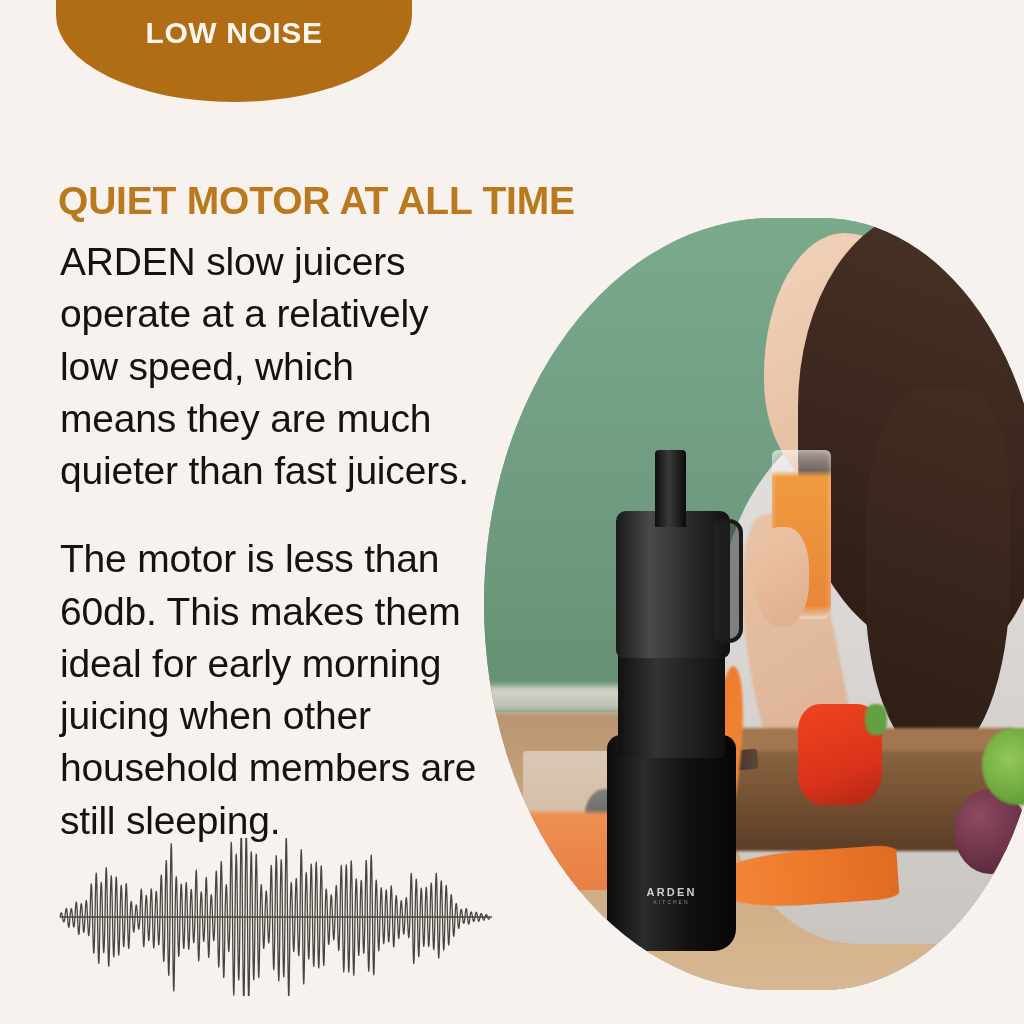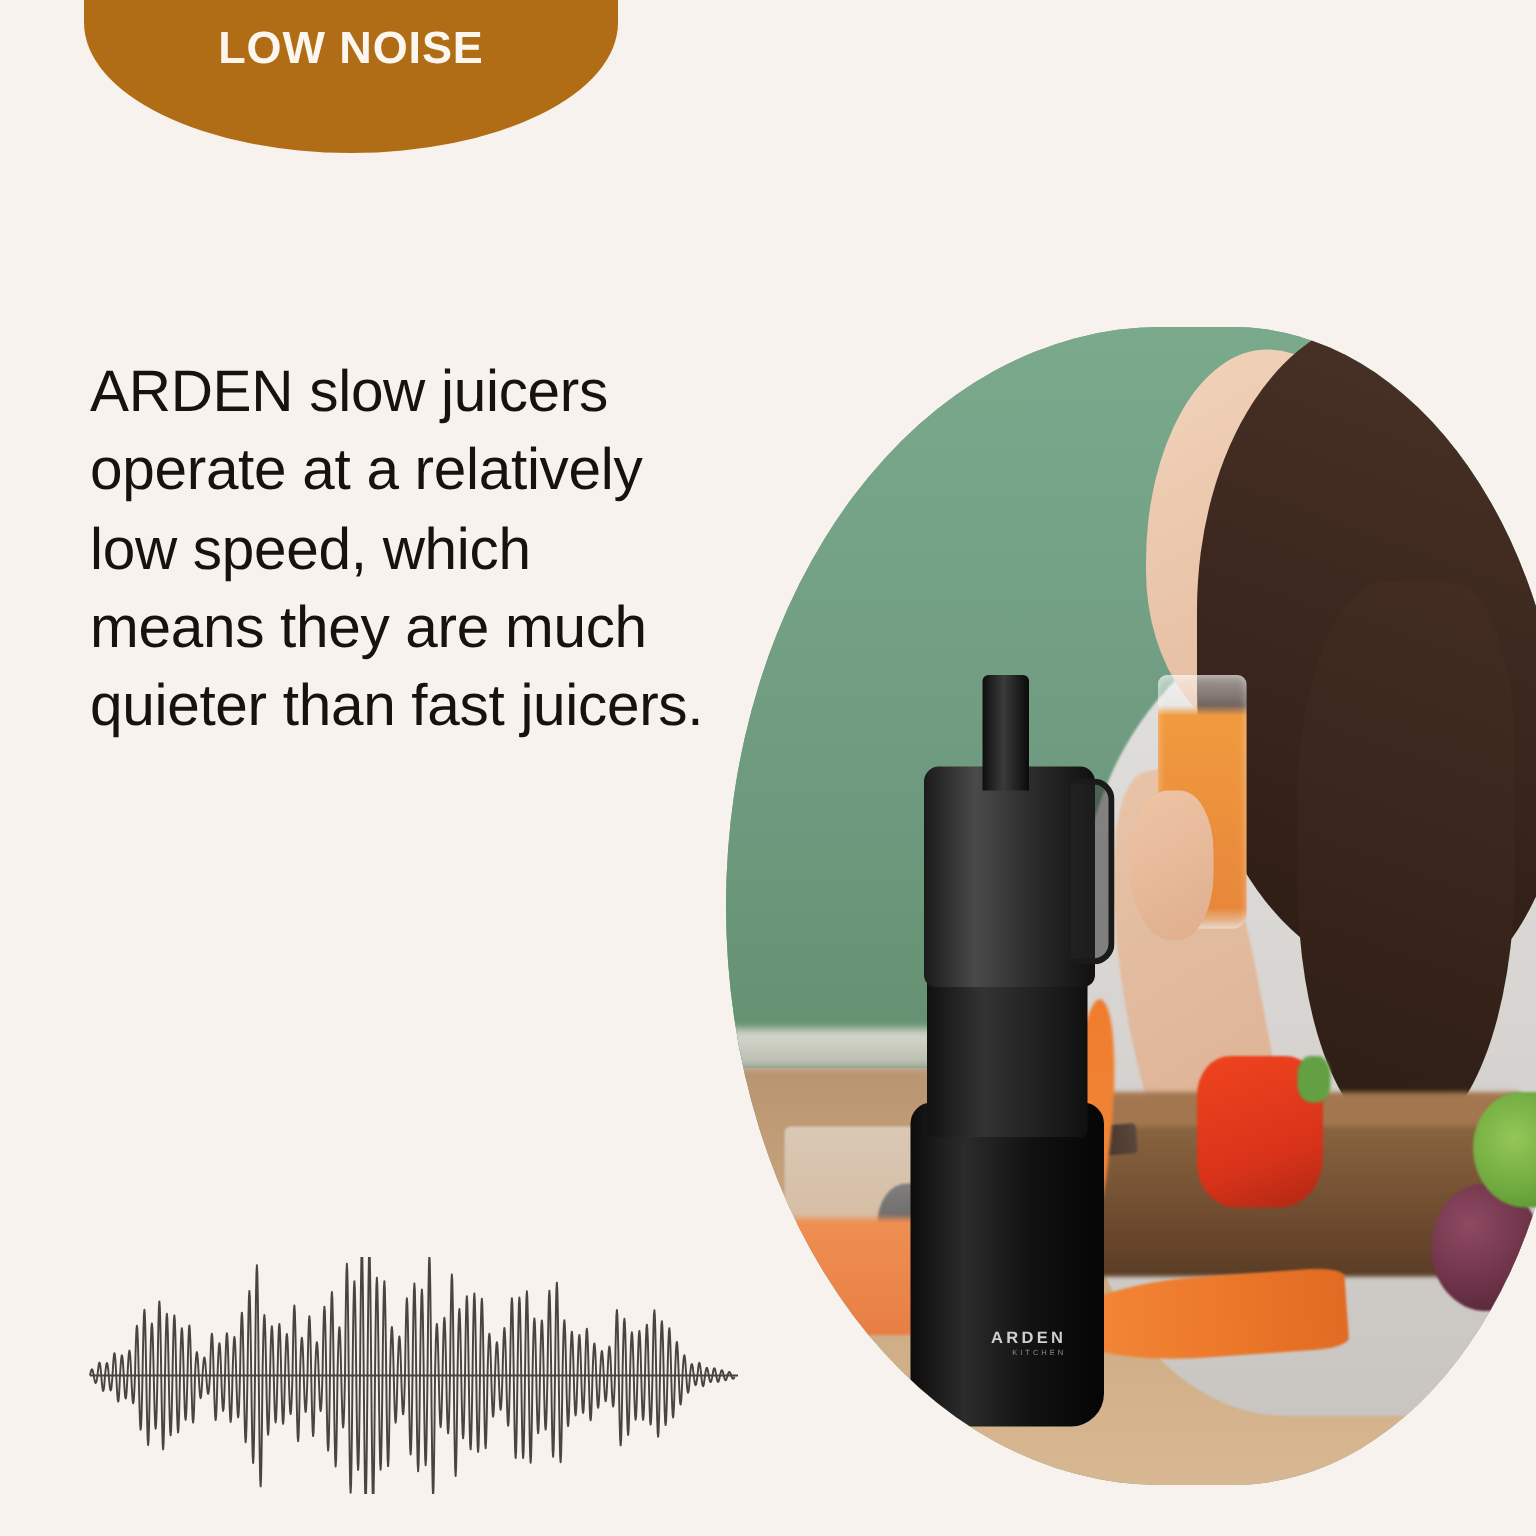--- a/index.html
+++ b/index.html
@@ -272,21 +272,21 @@
     border: 4px solid #1a1a1a;
     border-left: none;
     border-radius: 0 14px 14px 0;
     background: rgba(40,40,40,0.5);
   }
   .juicer-logo {
     position: absolute;
     left: 26.5%;
     bottom: 11%;
     width: 14%;
-    text-align: right;
+    text-align: center;
     color: #cfcfcf;
     font-size: 11px;
     font-weight: bold;
     letter-spacing: 2.2px;
     line-height: 1.1;
   }
   .juicer-logo .sub {
     font-size: 5px;
     letter-spacing: 2px;
     color: #8d8d8d;
@@ -404,23 +404,25 @@
 </style>
 </head>
 <body>
 
 <div id="canvas">
 
   <div class="badge">
     <span class="badge-label">LOW NOISE</span>
   </div>
 
+  <h1 class="heading">QUIET MOTOR AT ALL TIME</h1>
 
   <div class="body-copy">
     <p>ARDEN slow juicers operate at a relatively low speed, which means they are much quieter than fast juicers.</p>
+    <p>The motor is less than 60db. This makes them ideal for early morning juicing when other household members are still sleeping.</p>
   </div>
 
   <div class="waveform">
     <svg viewBox="0 0 436 158" preserveAspectRatio="none" aria-hidden="true">
       <line x1="2" y1="79" x2="434" y2="79" stroke="#4a443f" stroke-width="1.4"></line>
       <path id="wavepath" fill="none" stroke="#4a443f" stroke-width="1.3" stroke-linejoin="round" d="M2.00 79.00 L2.31 77.51 L2.63 76.19 L2.94 75.26 L3.25 74.86 L3.56 75.09 L3.88 75.95 L4.19 77.31 L4.50 79.00 L4.81 80.76 L5.13 82.33 L5.44 83.44 L5.75 83.92 L6.06 83.64 L6.38 82.63 L6.69 81.01 L7.00 79.00 L7.31 75.93 L7.63 73.19 L7.94 71.24 L8.25 70.41 L8.56 70.88 L8.88 72.65 L9.19 75.48 L9.50 79.00 L9.81 82.68 L10.13 85.95 L10.44 88.29 L10.75 89.28 L11.06 88.72 L11.38 86.61 L11.69 83.21 L12.00 79.00 L12.31 76.01 L12.63 73.35 L12.94 71.46 L13.25 70.65 L13.56 71.12 L13.88 72.83 L14.19 75.59 L14.50 79.00 L14.81 82.56 L15.13 85.73 L15.44 87.99 L15.75 88.94 L16.06 88.38 L16.38 86.33 L16.69 83.05 L17.00 79.00 L17.31 73.65 L17.63 68.91 L17.94 65.54 L18.25 64.12 L18.56 64.97 L18.88 68.04 L19.19 72.95 L19.50 79.00 L19.81 85.30 L20.13 90.86 L20.44 94.81 L20.75 96.44 L21.06 95.43 L21.38 91.82 L21.69 86.07 L22.00 79.00 L22.31 74.13 L22.63 69.84 L22.94 66.82 L23.25 65.57 L23.56 66.37 L23.88 69.16 L24.19 73.58 L24.50 79.00 L24.81 84.61 L25.13 89.54 L25.44 93.00 L25.75 94.40 L26.06 93.47 L26.38 90.25 L26.69 85.19 L27.00 79.00 L27.31 72.93 L27.63 67.61 L27.94 63.89 L28.25 62.40 L28.56 63.43 L28.88 66.91 L29.19 72.36 L29.50 79.00 L29.81 85.82 L30.13 91.78 L30.44 95.93 L30.75 97.56 L31.06 96.37 L31.38 92.47 L31.69 86.38 L32.00 79.00 L32.31 66.72 L32.63 56.04 L32.94 48.65 L33.25 45.78 L33.56 47.96 L33.88 54.98 L34.19 65.86 L34.50 79.00 L34.81 92.42 L35.13 104.04 L35.44 112.04 L35.75 115.11 L36.06 112.68 L36.38 105.01 L36.69 93.21 L37.00 79.00 L37.31 62.62 L37.63 48.47 L37.94 38.79 L38.25 35.14 L38.56 38.17 L38.88 47.52 L39.19 61.84 L39.50 79.00 L39.81 96.39 L40.13 111.34 L40.44 121.51 L40.75 125.29 L41.06 122.01 L41.38 112.10 L41.69 97.01 L42.00 79.00 L42.31 65.91 L42.63 54.71 L42.94 47.12 L43.25 44.35 L43.56 46.87 L43.88 54.32 L44.19 65.60 L44.50 79.00 L44.81 92.48 L45.13 103.98 L45.44 111.72 L45.75 114.50 L46.06 111.86 L46.38 104.20 L46.69 92.66 L47.00 79.00 L47.31 60.12 L47.63 44.08 L47.94 33.35 L48.25 29.57 L48.56 33.32 L48.88 44.04 L49.19 60.08 L49.50 79.00 L49.81 97.89 L50.13 113.88 L50.44 124.52 L50.75 128.21 L51.06 124.39 L51.38 113.68 L51.69 97.73 L52.00 79.00 L52.31 63.12 L52.63 49.73 L52.94 40.87 L53.25 37.85 L53.56 41.11 L53.88 50.10 L54.19 63.42 L54.50 79.00 L54.81 94.46 L55.13 107.45 L55.44 116.01 L55.75 118.87 L56.06 115.66 L56.38 106.92 L56.69 94.03 L57.00 79.00 L57.31 63.39 L57.63 50.31 L57.94 41.74 L58.25 38.91 L58.56 42.19 L58.88 51.00 L59.19 63.95 L59.50 79.00 L59.81 93.85 L60.12 106.26 L60.44 114.36 L60.75 117.01 L61.06 113.86 L61.38 105.48 L61.69 93.22 L62.00 79.00 L62.31 66.63 L62.63 56.33 L62.94 49.61 L63.25 47.44 L63.56 50.08 L63.88 57.04 L64.19 67.21 L64.50 79.00 L64.81 90.59 L65.13 100.24 L65.44 106.53 L65.75 108.55 L66.06 106.07 L66.38 99.55 L66.69 90.03 L67.00 79.00 L67.31 65.91 L67.63 55.01 L67.94 47.91 L68.25 45.62 L68.56 48.40 L68.88 55.77 L69.19 66.53 L69.50 79.00 L69.81 91.28 L70.13 101.53 L70.44 108.22 L70.75 110.40 L71.06 107.81 L71.38 100.90 L71.69 90.77 L72.00 79.00 L72.31 72.93 L72.63 67.84 L72.94 64.51 L73.25 63.40 L73.56 64.66 L73.88 68.08 L74.19 73.12 L74.50 79.00 L74.81 84.84 L75.13 89.74 L75.44 92.99 L75.75 94.10 L76.06 92.91 L76.38 89.63 L76.69 84.74 L77.00 79.00 L77.31 74.38 L77.63 70.47 L77.94 67.86 L78.25 66.95 L78.56 67.86 L78.88 70.46 L79.19 74.37 L79.50 79.00 L79.81 83.64 L80.13 87.60 L80.44 90.27 L80.75 91.24 L81.06 90.35 L81.38 87.72 L81.69 83.74 L82.00 79.00 L82.31 68.52 L82.63 59.53 L82.94 53.40 L83.25 51.12 L83.56 53.07 L83.88 59.01 L84.19 68.10 L84.50 79.00 L84.81 90.07 L85.13 99.63 L85.44 106.19 L85.75 108.70 L86.06 106.69 L86.38 100.40 L86.69 90.69 L87.00 79.00 L87.31 71.00 L87.63 64.07 L87.94 59.29 L88.25 57.44 L88.56 58.86 L88.88 63.41 L89.19 70.47 L89.50 79.00 L89.81 87.73 L90.13 95.31 L90.44 100.56 L90.75 102.61 L91.06 101.07 L91.38 96.09 L91.69 88.36 L92.00 79.00 L92.31 68.60 L92.63 59.55 L92.94 53.29 L93.25 50.83 L93.56 52.66 L93.88 58.60 L94.19 67.83 L94.50 79.00 L94.81 90.44 L95.13 100.39 L95.44 107.28 L95.75 109.97 L96.06 107.94 L96.38 101.41 L96.69 91.27 L97.00 79.00 L97.31 69.47 L97.63 61.20 L97.94 55.49 L98.25 53.27 L98.56 54.97 L98.88 60.41 L99.19 68.84 L99.50 79.00 L99.81 89.37 L100.13 98.36 L100.44 104.55 L100.75 106.93 L101.06 105.05 L101.38 99.13 L101.69 89.99 L102.00 79.00 L102.31 63.38 L102.63 49.89 L102.94 40.64 L103.25 37.13 L103.56 40.00 L103.88 48.91 L104.19 62.59 L104.50 79.00 L104.81 95.66 L105.13 110.01 L105.44 119.80 L105.75 123.46 L106.06 120.35 L106.38 110.85 L106.69 96.35 L107.00 79.00 L107.31 57.77 L107.63 39.55 L107.94 27.17 L108.25 22.61 L108.56 26.64 L108.88 38.74 L109.19 57.11 L109.50 79.00 L109.81 101.08 L110.13 119.95 L110.44 132.70 L110.75 137.33 L111.06 133.07 L111.38 120.51 L111.69 101.53 L112.00 79.00 L112.31 51.05 L112.63 27.24 L112.94 11.24 L113.25 5.53 L113.56 11.02 L113.88 26.90 L114.19 50.77 L114.50 79.00 L114.81 107.27 L115.13 131.25 L115.44 147.29 L115.75 152.91 L116.06 147.27 L116.37 131.23 L116.69 107.25 L117.00 79.00 L117.31 63.50 L117.62 50.40 L117.94 41.70 L118.25 38.69 L118.56 41.83 L118.87 50.62 L119.19 63.68 L119.50 79.00 L119.81 94.24 L120.13 107.08 L120.44 115.56 L120.75 118.44 L121.06 115.31 L121.38 106.68 L121.69 93.92 L122.00 79.00 L122.31 66.26 L122.63 55.57 L122.94 48.53 L123.25 46.19 L123.56 48.84 L123.88 56.04 L124.19 66.65 L124.50 79.00 L124.81 91.21 L125.13 101.42 L125.44 108.11 L125.75 110.30 L126.06 107.73 L126.38 100.84 L126.69 90.74 L127.00 79.00 L127.31 65.52 L127.63 54.28 L127.94 46.95 L128.25 44.58 L128.56 47.45 L128.88 55.05 L129.19 66.14 L129.50 79.00 L129.81 91.64 L130.13 102.17 L130.44 109.01 L130.75 111.20 L131.06 108.48 L131.38 101.36 L131.69 90.99 L132.00 79.00 L132.31 68.10 L132.63 59.05 L132.94 53.17 L133.25 51.30 L133.56 53.65 L133.88 59.78 L134.19 68.70 L134.50 79.00 L134.81 89.11 L135.13 97.50 L135.44 102.95 L135.75 104.68 L136.06 102.50 L136.38 96.82 L136.69 88.56 L137.00 79.00 L137.31 60.63 L137.63 45.36 L137.94 35.44 L138.25 32.27 L138.56 36.20 L138.88 46.52 L139.19 61.57 L139.50 79.00 L139.81 96.15 L140.13 110.43 L140.44 119.75 L140.75 122.78 L141.06 119.15 L141.38 109.52 L141.69 95.40 L142.00 79.00 L142.31 69.21 L142.63 61.02 L142.94 55.64 L143.25 53.85 L143.56 55.88 L143.88 61.39 L144.19 69.51 L144.50 79.00 L144.81 88.42 L145.13 96.34 L145.44 101.59 L145.75 103.39 L146.06 101.48 L146.38 96.18 L146.69 88.28 L147.00 79.00 L147.31 63.87 L147.63 51.04 L147.94 42.46 L148.25 39.43 L148.56 42.40 L148.88 50.95 L149.19 63.79 L149.50 79.00 L149.81 94.29 L150.13 107.33 L150.44 116.15 L150.75 119.36 L151.06 116.45 L151.38 107.80 L151.69 94.66 L152.00 79.00 L152.31 70.65 L152.63 63.48 L152.94 58.59 L153.25 56.76 L153.56 58.30 L153.88 63.04 L154.19 70.30 L154.50 79.00 L154.81 87.84 L155.13 95.48 L155.44 100.72 L155.75 102.72 L156.06 101.12 L156.38 96.09 L156.69 88.34 L157.00 79.00 L157.31 61.95 L157.63 47.19 L157.94 37.01 L158.25 33.07 L158.56 36.12 L158.88 45.83 L159.19 60.86 L159.50 79.00 L159.81 97.54 L160.13 113.63 L160.44 124.74 L160.75 129.06 L161.06 125.76 L161.38 115.19 L161.69 98.80 L162.00 79.00 L162.31 58.40 L162.63 40.52 L162.94 28.17 L163.25 23.37 L163.56 27.04 L163.88 38.79 L164.19 57.00 L164.50 79.00 L164.81 101.47 L165.13 120.97 L165.44 134.42 L165.75 139.62 L166.06 135.59 L166.38 122.75 L166.69 102.92 L167.00 79.00 L167.31 67.02 L167.63 56.64 L167.94 49.50 L168.25 46.76 L168.56 48.94 L168.88 55.78 L169.19 66.32 L169.50 79.00 L169.81 91.91 L170.13 103.06 L170.44 110.71 L170.75 113.61 L171.06 111.24 L171.38 103.87 L171.69 92.57 L172.00 79.00 L172.31 51.10 L172.63 27.06 L172.94 10.66 L173.25 4.51 L173.56 9.72 L173.88 25.62 L174.19 49.93 L174.50 79.00 L174.81 108.43 L175.13 133.69 L175.44 150.86 L175.75 157.20 L176.06 151.63 L176.38 134.86 L176.69 109.38 L177.00 79.00 L177.31 54.93 L177.63 34.52 L177.94 20.88 L178.25 16.10 L178.56 20.88 L178.88 34.52 L179.19 54.93 L179.50 79.00 L179.81 103.07 L180.13 123.48 L180.44 137.12 L180.75 141.90 L181.06 137.12 L181.38 123.48 L181.69 103.07 L182.00 79.00 L182.31 46.55 L182.63 19.05 L182.94 0.67 L183.25 -5.78 L183.56 0.67 L183.88 19.05 L184.19 46.55 L184.50 79.00 L184.81 111.45 L185.13 138.95 L185.44 157.33 L185.75 163.78 L186.06 157.33 L186.38 138.95 L186.69 111.45 L187.00 79.00 L187.31 46.79 L187.63 19.48 L187.94 1.24 L188.25 -5.17 L188.56 1.24 L188.88 19.48 L189.19 46.79 L189.50 79.00 L189.81 111.21 L190.13 138.52 L190.44 156.76 L190.75 163.17 L191.06 156.76 L191.38 138.52 L191.69 111.21 L192.00 79.00 L192.31 53.74 L192.63 32.51 L192.94 18.51 L193.25 13.81 L193.56 19.04 L193.88 33.31 L194.19 54.39 L194.50 79.00 L194.81 103.38 L195.13 123.83 L195.44 137.29 L195.75 141.78 L196.06 136.71 L196.38 122.95 L196.69 102.66 L197.00 79.00 L197.31 54.54 L197.63 34.04 L197.94 20.57 L198.25 16.08 L198.56 21.17 L198.88 34.97 L199.19 55.29 L199.50 79.00 L199.81 102.47 L200.13 122.14 L200.44 135.08 L200.75 139.40 L201.06 134.53 L201.38 121.29 L201.69 101.78 L202.00 79.00 L202.31 66.43 L202.63 55.88 L202.94 48.93 L203.25 46.59 L203.56 49.18 L203.88 56.27 L204.19 66.75 L204.50 79.00 L204.81 91.16 L205.13 101.40 L205.44 108.17 L205.75 110.47 L206.06 107.99 L206.38 101.13 L206.69 90.94 L207.00 79.00 L207.31 69.00 L207.63 60.56 L207.94 54.95 L208.25 53.01 L208.56 55.02 L208.88 60.67 L209.19 69.09 L209.50 79.00 L209.81 88.90 L210.13 97.28 L210.44 102.89 L210.75 104.86 L211.06 102.90 L211.38 97.30 L211.69 88.91 L212.00 79.00 L212.31 59.37 L212.63 42.67 L212.94 31.46 L213.25 27.45 L213.56 31.28 L213.88 42.39 L214.19 59.14 L214.50 79.00 L214.81 98.97 L215.13 116.01 L215.44 127.50 L215.75 131.67 L216.06 127.83 L216.38 116.51 L216.69 99.38 L217.00 79.00 L217.31 55.83 L217.63 36.00 L217.94 22.57 L218.25 17.65 L218.56 22.06 L218.88 35.22 L219.19 55.19 L219.50 79.00 L219.81 103.04 L220.13 123.65 L220.44 137.64 L220.75 142.79 L221.06 138.24 L221.38 124.58 L221.69 103.80 L222.00 79.00 L222.31 57.40 L222.63 38.88 L222.94 26.30 L223.25 21.65 L223.56 25.74 L223.88 38.02 L224.19 56.70 L224.50 79.00 L224.81 101.53 L225.13 120.85 L225.44 133.96 L225.75 138.80 L226.06 134.52 L226.38 121.71 L226.69 102.23 L227.00 79.00 L227.31 48.83 L227.63 23.00 L227.94 5.50 L228.25 -0.91 L228.56 4.85 L228.88 22.11 L229.19 48.21 L229.50 79.00 L229.81 109.79 L230.13 135.89 L230.44 153.34 L230.75 159.46 L231.06 153.34 L231.37 135.89 L231.69 109.79 L232.00 79.00 L232.31 65.84 L232.62 54.69 L232.94 47.24 L233.25 44.62 L233.56 47.24 L233.87 54.69 L234.19 65.84 L234.50 79.00 L234.81 92.16 L235.12 103.31 L235.44 110.76 L235.75 113.38 L236.06 110.76 L236.38 103.31 L236.69 92.16 L237.00 79.00 L237.31 64.24 L237.63 51.73 L237.94 43.37 L238.25 40.44 L238.56 43.37 L238.88 51.73 L239.19 64.24 L239.50 79.00 L239.81 93.76 L240.13 106.27 L240.44 114.63 L240.75 117.56 L241.06 114.63 L241.38 106.27 L241.69 93.76 L242.00 79.00 L242.31 53.20 L242.63 31.33 L242.94 16.72 L243.25 11.59 L243.56 16.72 L243.88 31.33 L244.19 53.20 L244.50 79.00 L244.81 104.80 L245.13 126.67 L245.44 141.16 L245.75 145.94 L246.06 140.53 L246.38 125.84 L246.69 104.21 L247.00 79.00 L247.31 61.73 L247.63 47.27 L247.94 37.81 L248.25 34.70 L248.56 38.34 L248.88 48.09 L249.19 62.38 L249.50 79.00 L249.81 95.38 L250.13 109.05 L250.44 117.97 L250.75 120.86 L251.06 117.38 L251.38 108.14 L251.69 94.65 L252.00 79.00 L252.31 58.24 L252.63 40.95 L252.94 29.71 L253.25 26.10 L253.56 30.55 L253.88 42.24 L254.19 59.28 L254.50 79.00 L254.81 98.37 L255.13 114.47 L255.44 124.93 L255.75 128.26 L256.06 124.09 L256.38 113.20 L256.69 97.34 L257.00 79.00 L257.31 57.45 L257.63 39.55 L257.94 27.94 L258.25 24.24 L258.56 28.87 L258.88 40.99 L259.19 58.61 L259.50 79.00 L259.81 99.02 L260.13 115.66 L260.44 126.47 L260.75 129.93 L261.06 125.65 L261.38 114.40 L261.69 98.00 L262.00 79.00 L262.31 58.97 L262.63 42.28 L262.94 31.40 L263.25 27.87 L263.56 32.11 L263.88 43.37 L264.19 59.86 L264.50 79.00 L264.81 97.89 L265.13 113.68 L265.44 124.03 L265.75 127.46 L266.06 123.52 L266.38 112.89 L266.69 97.25 L267.00 79.00 L267.31 68.20 L267.63 59.13 L267.94 53.14 L268.25 51.10 L268.56 53.31 L268.88 59.39 L269.19 68.41 L269.50 79.00 L269.81 89.54 L270.13 98.45 L270.44 104.39 L270.75 106.46 L271.06 104.36 L271.38 98.41 L271.69 89.51 L272.00 79.00 L272.31 70.54 L272.63 63.35 L272.94 58.51 L273.25 56.78 L273.56 58.43 L273.88 63.21 L274.19 70.43 L274.50 79.00 L274.81 87.63 L275.13 95.00 L275.44 99.99 L275.75 101.82 L276.06 100.19 L276.38 95.29 L276.69 87.86 L277.00 79.00 L277.31 67.09 L277.63 56.87 L277.94 49.91 L278.25 47.31 L278.56 49.54 L278.88 56.30 L279.19 66.63 L279.50 79.00 L279.81 91.54 L280.13 102.35 L280.44 109.73 L280.75 112.51 L281.06 110.20 L281.38 103.06 L281.69 92.12 L282.00 79.00 L282.31 59.73 L282.63 43.12 L282.94 31.74 L283.25 27.44 L283.56 30.98 L283.88 41.95 L284.19 58.79 L284.50 79.00 L284.81 99.54 L285.13 117.26 L285.44 129.39 L285.75 133.97 L286.06 130.19 L286.38 118.49 L286.69 100.54 L287.00 79.00 L287.31 59.52 L287.63 42.72 L287.94 31.25 L288.25 26.93 L288.56 30.55 L288.88 41.65 L289.19 58.64 L289.50 79.00 L289.81 99.64 L290.13 117.39 L290.44 129.49 L290.75 134.00 L291.06 130.13 L291.38 118.38 L291.69 100.44 L292.00 79.00 L292.31 57.85 L292.63 39.71 L292.94 27.39 L293.25 22.85 L293.56 26.86 L293.88 38.90 L294.19 57.20 L294.50 79.00 L294.81 101.00 L295.13 119.81 L295.44 132.53 L295.75 137.16 L296.06 132.93 L296.38 120.41 L296.69 101.48 L297.00 79.00 L297.31 64.53 L297.63 52.19 L297.94 43.89 L298.25 40.92 L298.56 43.75 L298.88 51.97 L299.19 64.35 L299.50 79.00 L299.81 93.69 L300.13 106.17 L300.44 114.52 L300.75 117.47 L301.06 114.55 L301.38 106.21 L301.69 93.73 L302.00 79.00 L302.31 64.92 L302.63 53.00 L302.94 45.06 L303.25 42.30 L303.56 45.14 L303.88 53.13 L304.19 65.02 L304.50 79.00 L304.81 92.92 L305.13 104.65 L305.44 112.43 L305.75 115.08 L306.06 112.23 L306.38 104.35 L306.69 92.67 L307.00 79.00 L307.31 57.06 L307.63 38.63 L307.94 26.48 L308.25 22.41 L308.56 26.97 L308.88 39.38 L309.19 57.67 L309.50 79.00 L309.81 100.10 L310.13 117.76 L310.44 129.34 L310.75 133.14 L311.06 128.70 L311.38 116.79 L311.69 99.31 L312.00 79.00 L312.31 54.76 L312.63 34.53 L312.94 21.34 L313.25 17.07 L313.56 22.24 L313.88 35.91 L314.19 55.87 L314.50 79.00 L314.81 101.73 L315.13 120.63 L315.44 132.91 L315.75 136.82 L316.06 131.92 L316.38 119.12 L316.69 100.50 L317.00 79.00 L317.31 64.47 L317.63 52.43 L317.94 44.64 L318.25 42.19 L318.56 45.34 L318.88 53.51 L319.19 65.35 L319.50 79.00 L319.81 92.35 L320.13 103.40 L320.44 110.53 L320.75 112.74 L321.06 109.82 L321.38 102.32 L321.69 91.48 L322.00 79.00 L322.31 67.42 L322.63 57.85 L322.94 51.69 L323.25 49.78 L323.56 52.32 L323.88 58.82 L324.19 68.20 L324.50 79.00 L324.81 89.55 L325.13 98.26 L325.44 103.88 L325.75 105.62 L326.06 103.31 L326.38 97.39 L326.69 88.84 L327.00 79.00 L327.31 68.32 L327.63 59.48 L327.94 53.77 L328.25 51.98 L328.56 54.30 L328.88 60.29 L329.19 68.98 L329.50 79.00 L329.81 88.82 L330.13 96.98 L330.44 102.27 L330.75 103.95 L331.06 101.85 L331.38 96.34 L331.69 88.31 L332.00 79.00 L332.31 66.81 L332.63 56.65 L332.94 50.00 L333.25 47.83 L333.56 50.39 L333.88 57.23 L334.19 67.29 L334.50 79.00 L334.81 90.59 L335.13 100.32 L335.44 106.74 L335.75 108.91 L336.06 106.54 L336.38 100.01 L336.69 90.34 L337.00 79.00 L337.31 70.79 L337.63 63.86 L337.94 59.24 L338.25 57.62 L338.56 59.25 L338.88 63.88 L339.19 70.81 L339.50 79.00 L339.81 87.21 L340.13 94.19 L340.44 98.89 L340.75 100.59 L341.06 99.00 L341.38 94.36 L341.69 87.34 L342.00 79.00 L342.31 72.85 L342.63 67.59 L342.94 64.02 L343.25 62.70 L343.56 63.85 L343.88 67.34 L344.19 72.65 L344.50 79.00 L344.81 85.43 L345.13 90.96 L345.44 94.74 L345.75 96.15 L346.06 94.97 L346.38 91.31 L346.69 85.71 L347.00 79.00 L347.31 71.77 L347.63 65.54 L347.94 61.26 L348.25 59.64 L348.56 60.97 L348.88 65.08 L349.19 71.40 L349.50 79.00 L349.81 86.73 L350.13 93.41 L350.44 97.99 L350.75 99.73 L351.06 98.32 L351.38 93.92 L351.69 87.14 L352.00 79.00 L352.31 62.73 L352.63 48.68 L352.94 39.04 L353.25 35.38 L353.56 38.36 L353.88 47.64 L354.19 61.89 L354.50 79.00 L354.81 96.39 L355.13 111.40 L355.44 121.66 L355.75 125.54 L356.06 122.32 L356.38 112.41 L356.69 97.21 L357.00 79.00 L357.31 64.82 L357.63 52.61 L357.94 44.28 L358.25 41.17 L358.56 43.82 L358.88 51.90 L359.19 64.24 L359.50 79.00 L359.81 93.93 L360.13 106.75 L360.44 115.45 L360.75 118.67 L361.06 115.84 L361.38 107.34 L361.69 94.41 L362.00 79.00 L362.31 68.12 L362.63 58.81 L362.94 52.51 L363.25 50.22 L363.56 52.31 L363.88 58.50 L364.19 67.87 L364.50 79.00 L364.81 90.19 L365.13 99.73 L365.44 106.15 L365.75 108.45 L366.06 106.27 L366.38 99.90 L366.69 90.33 L367.00 79.00 L367.31 67.67 L367.63 58.04 L367.94 51.60 L368.25 49.33 L368.56 51.59 L368.88 58.02 L369.19 67.65 L369.50 79.00 L369.81 90.34 L370.13 99.93 L370.44 106.32 L370.75 108.53 L371.06 106.24 L371.38 99.81 L371.69 90.24 L372.00 79.00 L372.31 65.93 L372.63 54.92 L372.94 47.63 L373.25 45.15 L373.56 47.84 L373.88 55.24 L374.19 66.19 L374.50 79.00 L374.81 91.70 L375.13 102.36 L375.44 109.38 L375.75 111.72 L376.06 109.07 L376.38 101.89 L376.69 91.32 L377.00 79.00 L377.31 62.02 L377.63 47.83 L377.94 38.54 L378.25 35.51 L378.56 39.10 L378.88 48.69 L379.19 62.72 L379.50 79.00 L379.81 95.03 L380.13 108.37 L380.44 117.05 L380.75 119.83 L381.06 116.38 L381.38 107.35 L381.69 94.20 L382.00 79.00 L382.31 64.71 L382.63 52.87 L382.94 45.20 L383.25 42.80 L383.56 45.91 L383.88 53.95 L384.19 65.60 L384.50 79.00 L384.81 92.10 L385.13 102.92 L385.44 109.88 L385.75 112.02 L386.06 109.12 L386.38 101.77 L386.69 91.16 L387.00 79.00 L387.31 66.43 L387.63 56.09 L387.94 49.47 L388.25 47.48 L388.56 50.29 L388.88 57.34 L389.19 67.45 L389.50 79.00 L389.81 90.21 L390.13 99.41 L390.44 105.25 L390.75 106.98 L391.06 104.44 L391.38 98.17 L391.69 89.21 L392.00 79.00 L392.31 69.99 L392.63 62.63 L392.94 57.97 L393.25 56.62 L393.56 58.68 L393.88 63.71 L394.19 70.87 L394.50 79.00 L394.81 86.84 L395.13 93.23 L395.44 97.25 L395.75 98.40 L396.06 96.59 L396.38 92.21 L396.69 86.02 L397.00 79.00 L397.31 73.52 L397.63 69.07 L397.94 66.28 L398.25 65.50 L398.56 66.77 L398.88 69.82 L399.19 74.13 L399.50 79.00 L399.81 83.67 L400.13 87.46 L400.44 89.83 L400.75 90.48 L401.06 89.39 L401.38 86.79 L401.69 83.13 L402.00 79.00 L402.31 75.89 L402.63 73.37 L402.94 71.79 L403.25 71.36 L403.56 72.10 L403.88 73.83 L404.19 76.26 L404.50 79.00 L404.81 81.62 L405.13 83.74 L405.44 85.07 L405.75 85.42 L406.06 84.81 L406.38 83.35 L406.69 81.30 L407.00 79.00 L407.31 75.54 L407.63 72.74 L407.94 70.99 L408.25 70.52 L408.56 71.33 L408.88 73.26 L409.19 75.96 L409.50 79.00 L409.81 81.91 L410.13 84.27 L410.44 85.74 L410.75 86.14 L411.06 85.46 L411.38 83.84 L411.69 81.56 L412.00 79.00 L412.31 76.91 L412.63 75.21 L412.94 74.15 L413.25 73.86 L413.56 74.34 L413.88 75.51 L414.19 77.15 L414.50 79.00 L414.81 80.78 L415.13 82.23 L415.44 83.14 L415.75 83.39 L416.06 82.98 L416.38 81.99 L416.69 80.59 L417.00 79.00 L417.31 77.03 L417.63 75.42 L417.94 74.40 L418.25 74.11 L418.56 74.56 L418.88 75.66 L419.19 77.22 L419.50 79.00 L419.81 80.72 L420.13 82.13 L420.44 83.02 L420.75 83.28 L421.06 82.90 L421.38 81.94 L421.69 80.57 L422.00 79.00 L422.31 77.59 L422.63 76.43 L422.94 75.69 L423.25 75.46 L423.56 75.78 L423.88 76.57 L424.19 77.70 L424.50 79.00 L424.81 80.27 L425.13 81.31 L425.44 81.99 L425.75 82.19 L426.06 81.92 L426.38 81.21 L426.69 80.18 L427.00 79.00 L427.31 78.06 L427.63 77.29 L427.94 76.79 L428.25 76.63 L428.56 76.83 L428.88 77.36 L429.19 78.12 L429.50 79.00 L429.81 79.86 L430.13 80.58 L430.44 81.05 L430.75 81.20 L431.06 81.01 L431.38 80.53 L431.69 79.82"></path>
     </svg>
   </div>
 
   <div class="photo">

